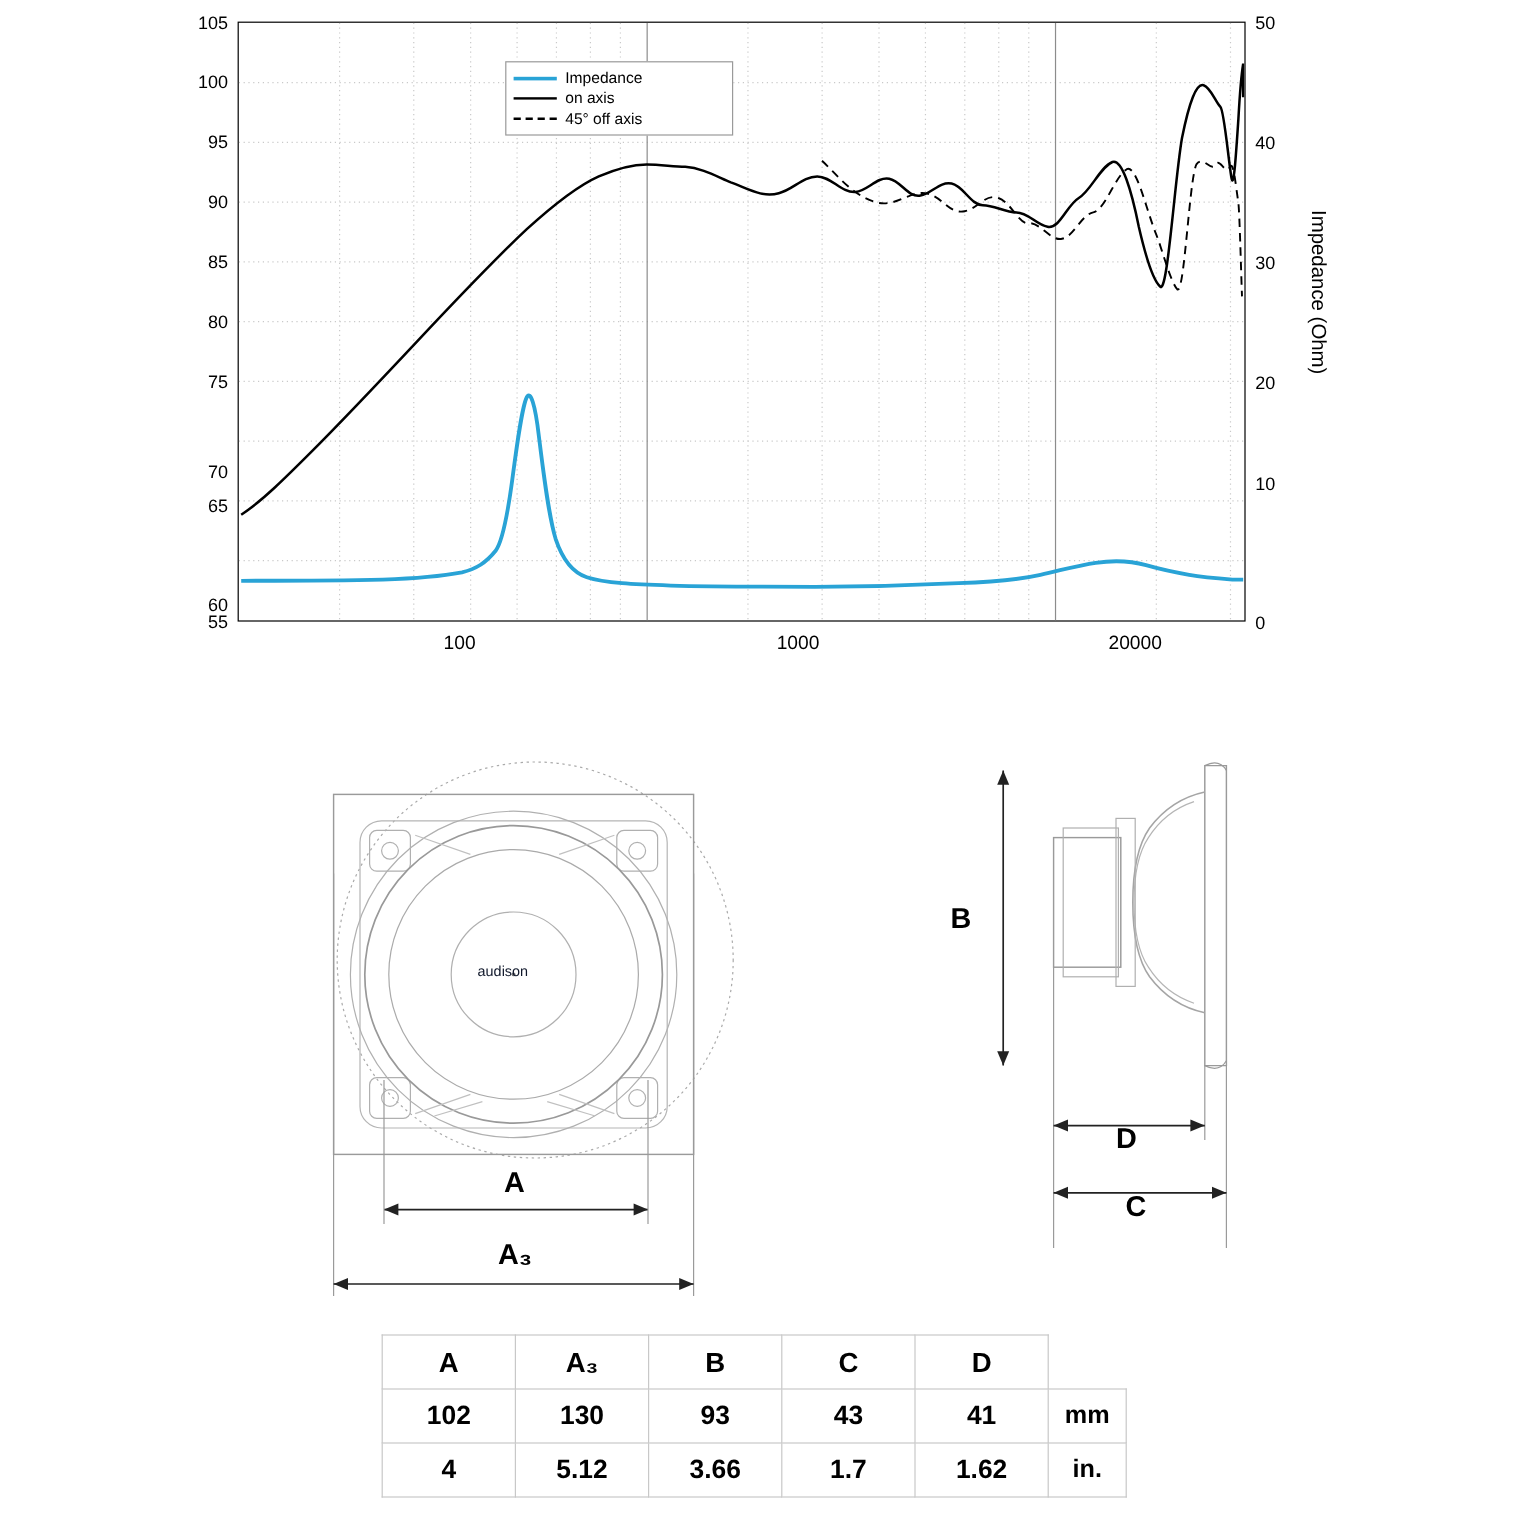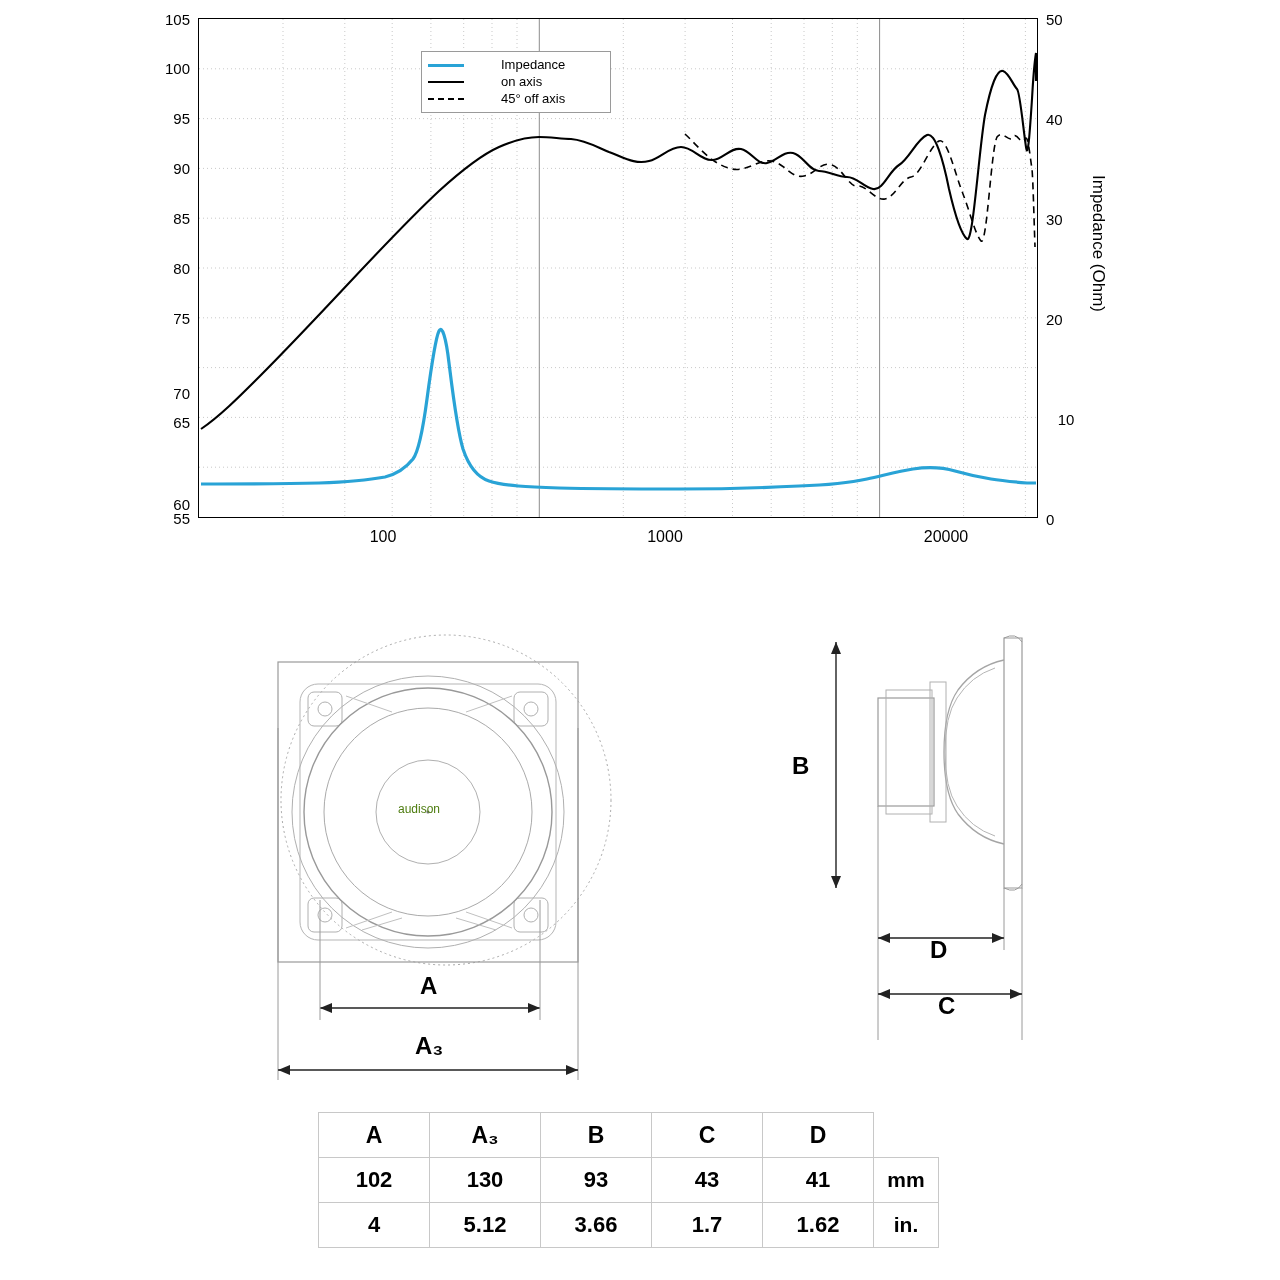--- a/index.html
+++ b/index.html
@@ -10,32 +10,32 @@
   .chart-block{position:absolute;left:0;top:0;width:1280px;height:590px;}
   .plot{position:absolute;left:198px;top:18px;width:840px;height:500px;border:1px solid #000;box-sizing:border-box;background:#fff;}
   .plot svg{position:absolute;left:0;top:0;}
   .ylabel-right{position:absolute;left:1108px;top:175px;width:240px;transform:rotate(90deg);transform-origin:left top;font-size:17px;}
   .xlabel{position:absolute;left:198px;top:552px;width:840px;text-align:center;font-size:18px;}
   .ytick{position:absolute;width:40px;text-align:right;font-size:15px;}
   .ytick-r{position:absolute;width:40px;text-align:left;font-size:15px;}
   .xtick{position:absolute;font-size:16px;text-align:center;width:80px;}
 
   .legend{position:absolute;left:222px;top:32px;width:190px;height:62px;border:1px solid #9a9a9a;background:#fff;padding:4px 6px;box-sizing:border-box;}
-  .legend-row{display:flex;align-items:center;height:17px;font-size:13px;gap:30px;}
+  .legend-row{display:flex;align-items:center;height:17px;font-size:13px;}
   .legend-key{width:36px;height:12px;margin-right:7px;position:relative;flex:none;}
   .legend-key i{position:absolute;left:0;top:5px;width:36px;height:0;display:block;}
   .lk-imp i{border-top:3px solid #29a3d6;}
   .lk-on i{border-top:2px solid #000;}
   .lk-off i{border-top:0;border-bottom:2px dashed #000;}
 
   
   .draw-front{position:absolute;left:250px;top:600px;width:420px;height:500px;}
   .draw-side{position:absolute;left:790px;top:620px;width:290px;height:430px;}
   .dim-label{position:absolute;font-weight:bold;font-size:24px;}
-  .brandtxt{position:absolute;font-size:12px;color:#4d7c0f;}
+  .brandtxt{position:absolute;font-size:12px;color:#0f172a;}
 
   
   .dimtable{position:absolute;left:318px;top:1112px;border-collapse:collapse;}
   .dimtable td,.dimtable th{border:1px solid #c8c8c8;width:108px;height:42px;text-align:center;font-size:22px;font-weight:bold;}
   .dimtable th{font-weight:bold;font-size:23px;}
   .dimtable td.unit,.dimtable th.unit{width:62px;font-size:21px;}
   .dimtable tr.hdr th{border-bottom:1px solid #c8c8c8;}
   .nob{border:none !important;}
 </style>
 </head>
@@ -56,21 +56,21 @@
     <div class="ytick" style="left:150px;top:310px;">75</div>
     <div class="ytick" style="left:150px;top:360px;margin-top:25px;">70</div>
     <div class="ytick" style="left:150px;top:414px;">65</div>
     <div class="ytick" style="left:150px;top:460px;margin-top:36px;">60</div>
     <div class="ytick" style="left:150px;top:510px;">55</div>
 
     <div class="ytick-r" style="left:1046px;top:11px;">50</div>
     <div class="ytick-r" style="left:1046px;top:111px;">40</div>
     <div class="ytick-r" style="left:1046px;top:211px;">30</div>
     <div class="ytick-r" style="left:1046px;top:311px;">20</div>
-    <div class="ytick-r" style="left:1046px;top:411px;text-align:center;">10</div>
+    <div class="ytick-r" style="left:1046px;top:395px;">10</div>
     <div class="ytick-r" style="left:1046px;top:511px;">0</div>
 
     <div class="xtick" style="left:343px;top:528px;">100</div>
     <div class="xtick" style="left:625px;top:528px;">1000</div>
     <div class="xtick" style="left:906px;top:528px;">20000</div>
 
     <div class="plot">
       <svg width="838" height="498" viewBox="0 0 838 498">
         <defs>
           <pattern id="dotgrid" width="4" height="4" patternUnits="userSpaceOnUse">

